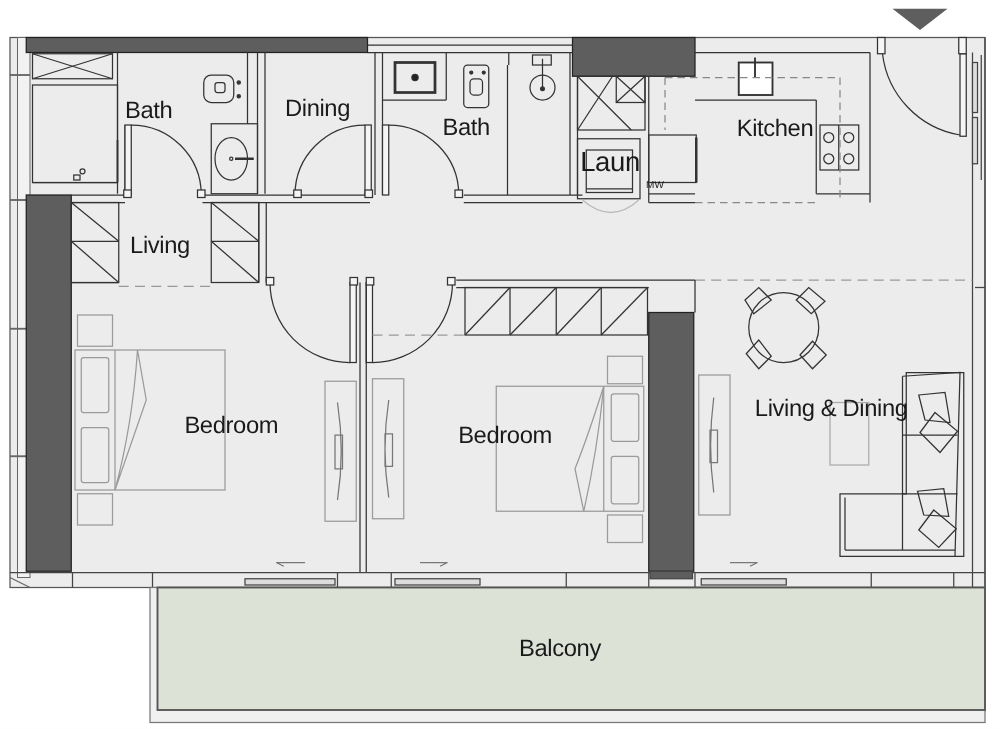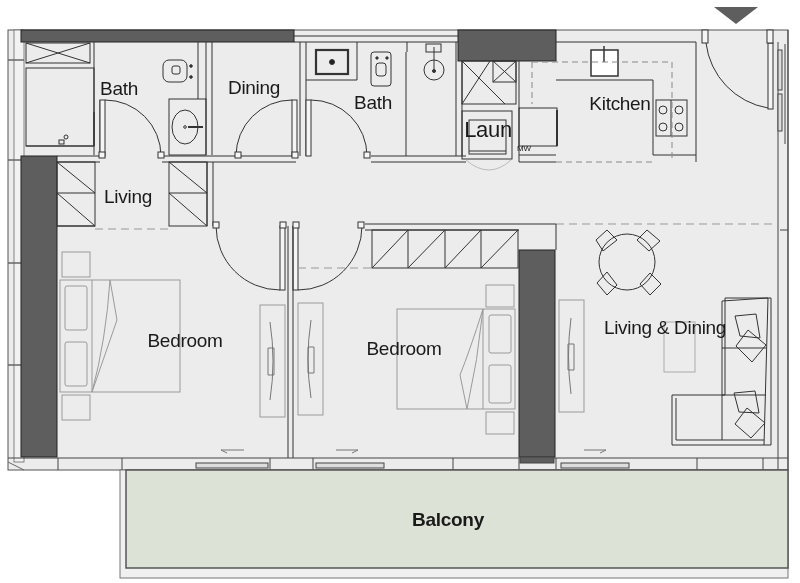--- a/index.html
+++ b/index.html
@@ -279,13 +279,13 @@
 <div class="label" style="left:119px;top:89px;">Bath</div>
 <div class="label" style="left:254px;top:88px;">Dining</div>
 <div class="label" style="left:373px;top:103px;">Bath</div>
 <div class="label laun" style="left:488px;top:130px;">Laun</div>
 <div class="label small" style="left:484px;top:148px;margin-left:40px;">MW</div>
 <div class="label" style="left:620px;top:104px;">Kitchen</div>
 <div class="label" style="left:128px;top:197px;">Living</div>
 <div class="label" style="left:185px;top:341px;">Bedroom</div>
 <div class="label" style="left:404px;top:349px;">Bedroom</div>
 <div class="label" style="left:665px;top:328px;">Living &amp; Dining</div>
-<div class="label" style="left:448px;top:520px;font-weight:bold;">Balcony</div>
+<div class="label" style="left:448px;top:520px;">Balcony</div>
 
 </body></html>

